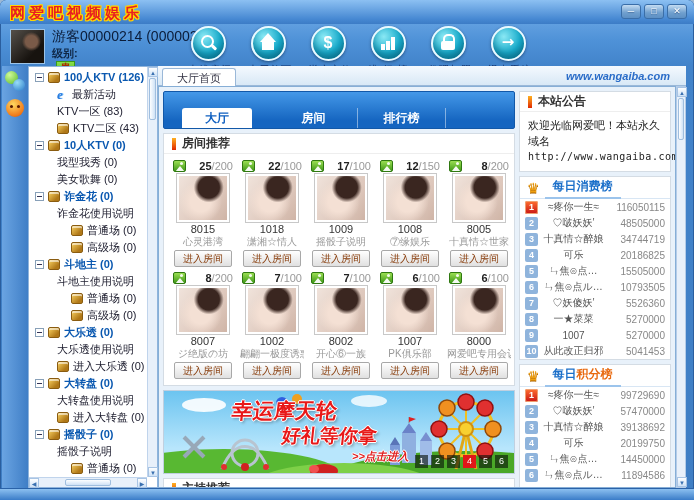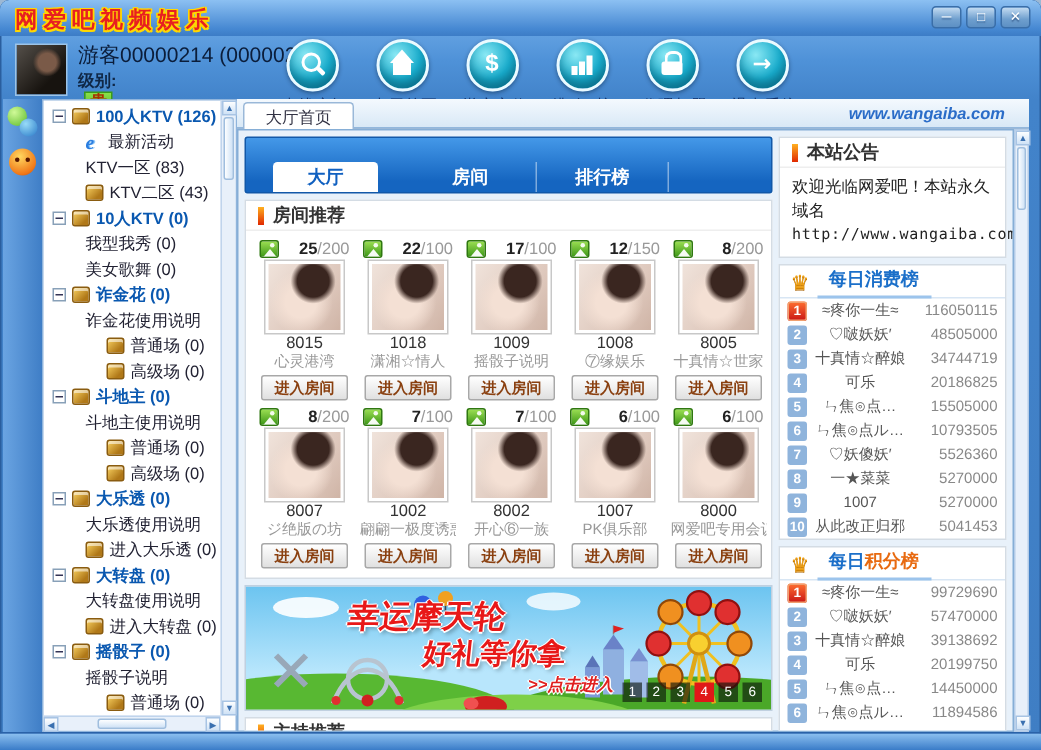--- a/index.html
+++ b/index.html
@@ -99,21 +99,21 @@
   .img-ico::after{content:"";position:absolute;top:1px;right:2px;width:3px;height:3px;border-radius:50%;background:#fff;opacity:.9;}
   .cnt{font-size:11px;font-weight:bold;color:#222;margin-left:11px;}
   .cnt .cap{font-weight:normal;color:#999;}
   .thumb{width:54px;height:50px;margin:1px auto 0;border:1px solid #c8c8c8;background:#fff;padding:2px;cursor:pointer;}
   .thumb::before{content:"";display:block;width:100%;height:100%;
     background:radial-gradient(circle at 62% 26%,#3a2620 0 24%,rgba(58,38,32,0) 34%),
                radial-gradient(circle at 45% 58%,#f4e0d4 0 28%,rgba(244,224,212,0) 58%),
                linear-gradient(125deg,#f0e3db,#dcc5b9 70%,#cfb4a6);}
   .rid{text-align:center;font-size:11px;color:#333;line-height:13px;height:13px;}
   .rname{text-align:center;font-size:10px;color:#999;line-height:12px;height:12px;white-space:nowrap;overflow:hidden;}
-  .enter{display:block;margin:2px auto 0;width:58px;height:17px;font-family:"Liberation Sans",sans-serif;font-weight:bold;font-size:10px;
+  .enter{display:block;margin:2px auto 0;width:58px;height:17px;font-family:"Liberation Sans",sans-serif;font-weight:normal;font-size:10px;
     color:#8a4010;background:linear-gradient(#ffffff,#e0e0e0);border:1px solid #a8a8a8;border-radius:2px;cursor:pointer;padding:0;}
   
   .banner{position:relative;height:84px;margin-top:4px;border:1px solid #c0d0e0;overflow:hidden;background:linear-gradient(#6cc4f0,#b8e6fc 70%);cursor:pointer;}
   .bline1{position:absolute;left:68px;top:6px;font-size:21px;font-weight:bold;color:#e81818;transform:skewX(-6deg);
     text-shadow:-1px 0 #fff,1px 0 #fff,0 -1px #fff,0 1px #fff,2px 2px 3px rgba(0,0,0,.35);}
   .bline2{position:absolute;left:118px;top:32px;font-size:19px;font-weight:bold;color:#e81818;transform:skewX(-6deg);
     text-shadow:-1px 0 #fff,1px 0 #fff,0 -1px #fff,0 1px #fff,2px 2px 3px rgba(0,0,0,.35);}
   .bcta{position:absolute;left:188px;top:58px;font-size:11px;font-weight:bold;font-style:italic;color:#e02020;
     text-shadow:-1px 0 #fff,1px 0 #fff,0 -1px #fff,0 1px #fff;}
   .bpages{position:absolute;right:6px;bottom:5px;display:flex;gap:3px;}

